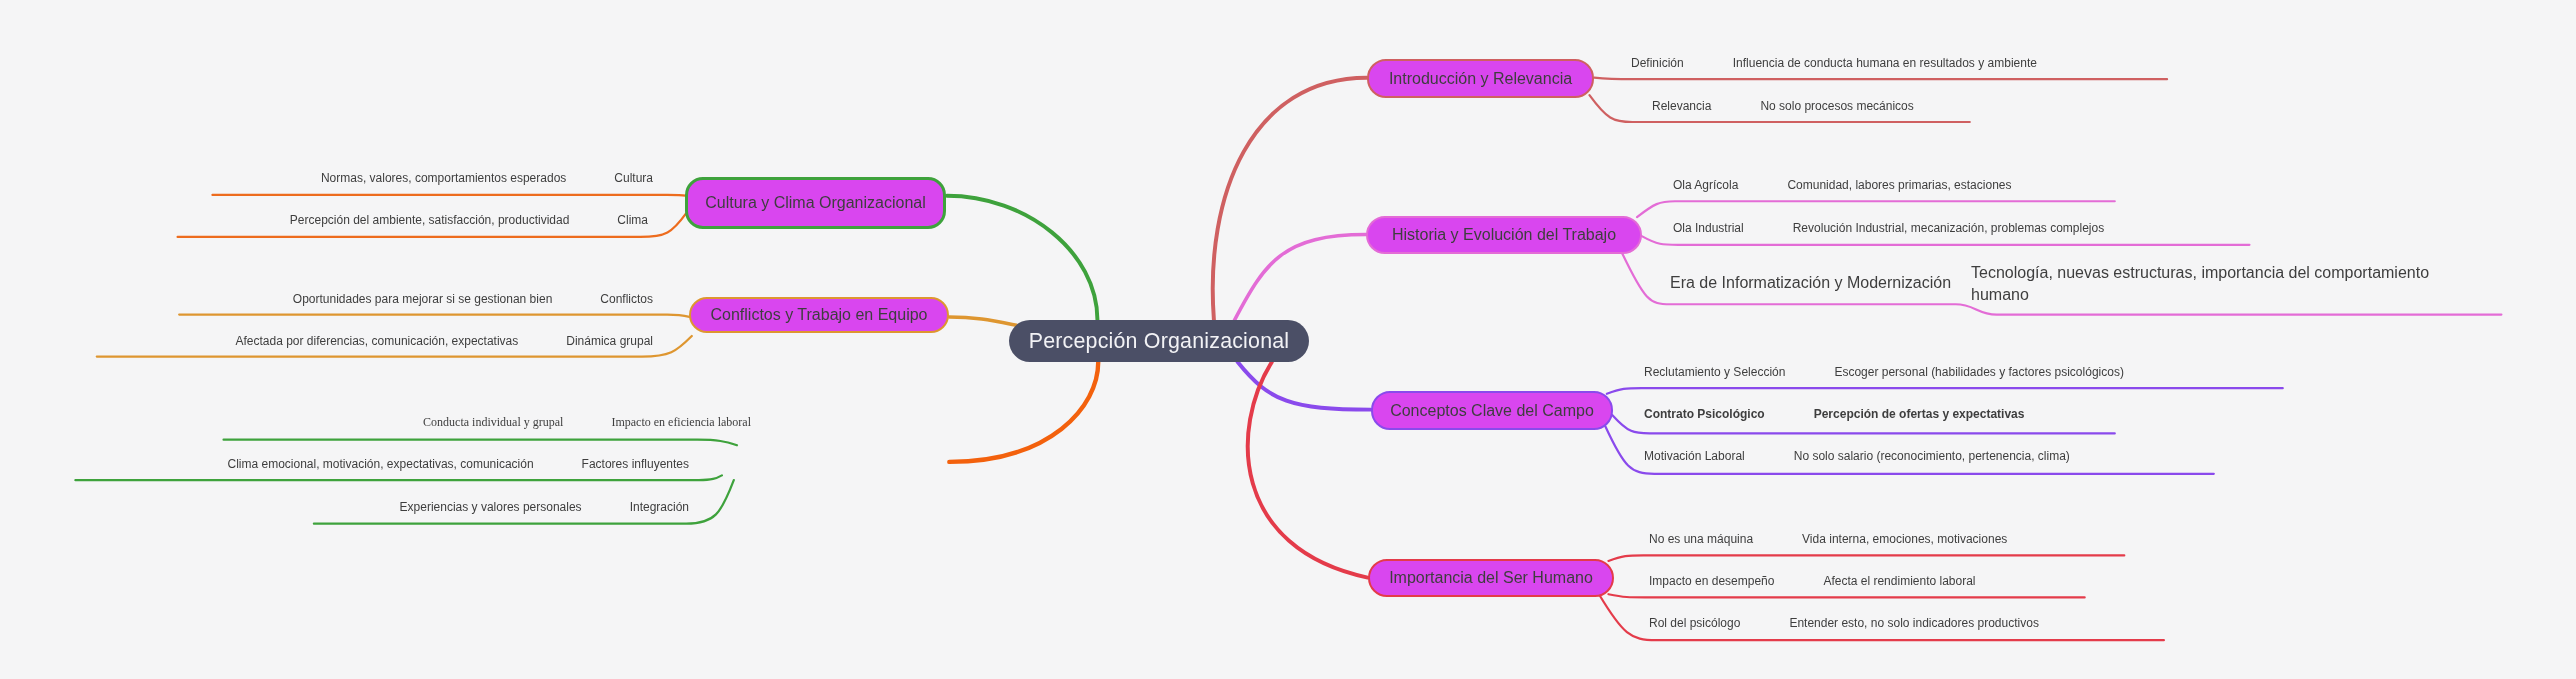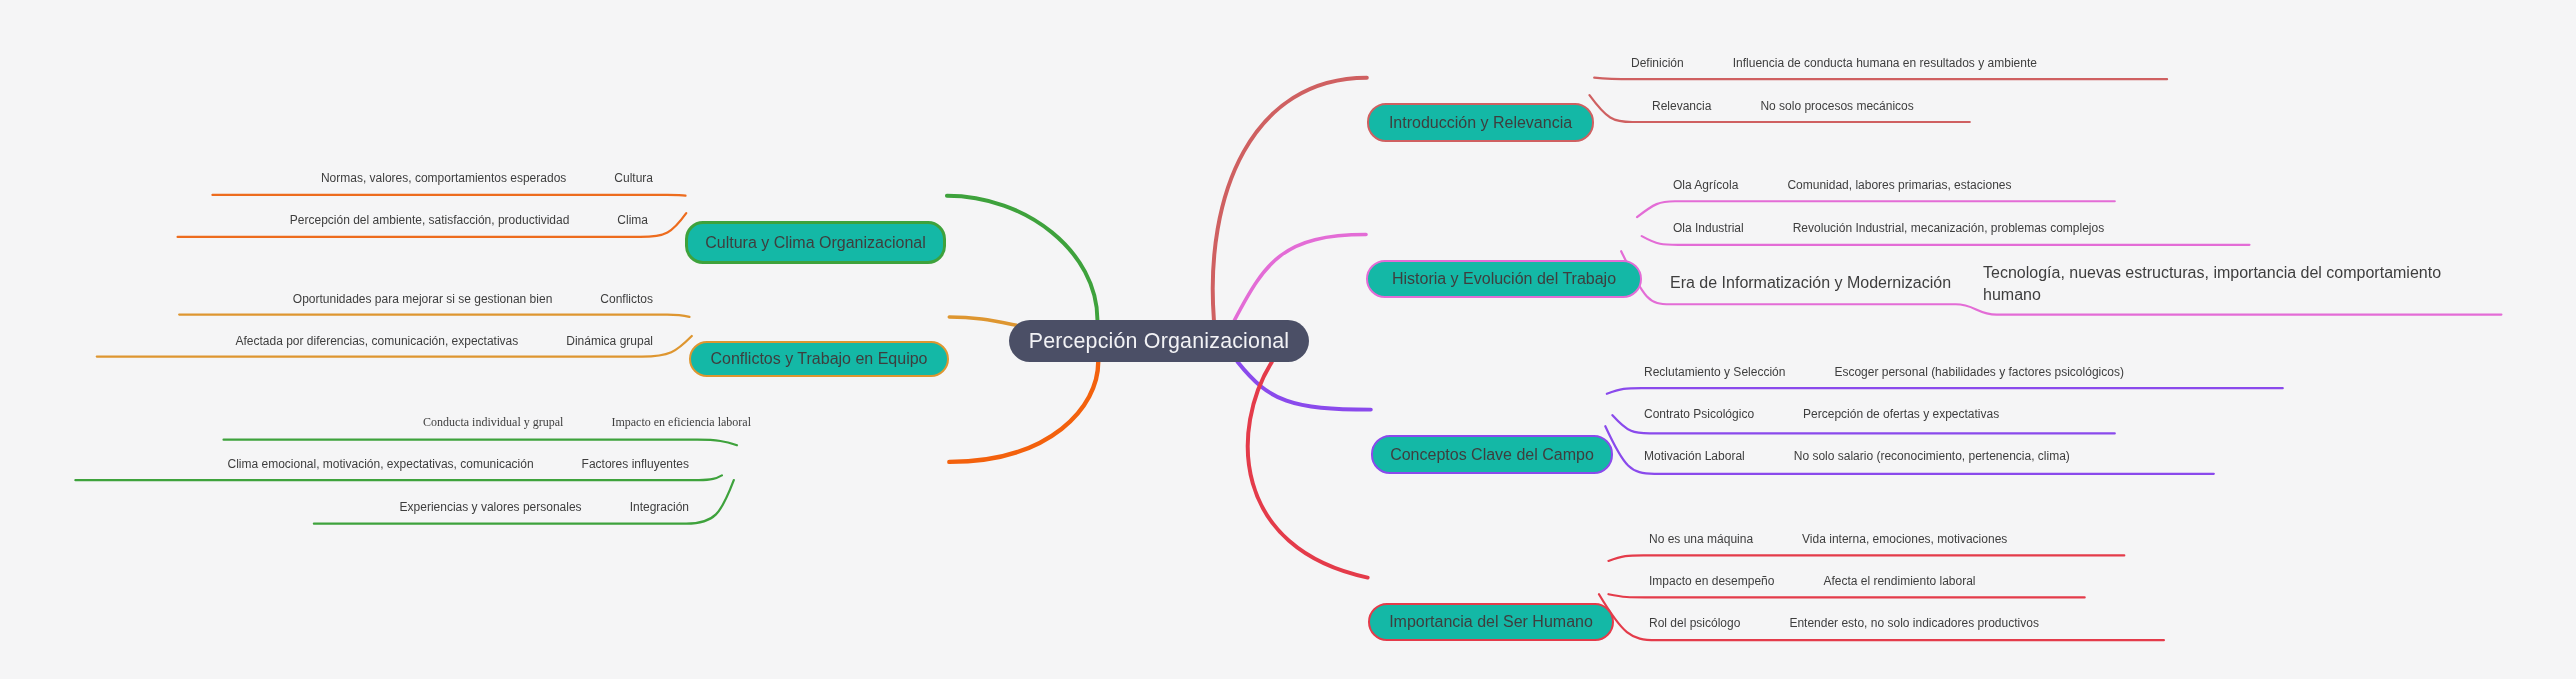--- a/index.html
+++ b/index.html
@@ -4,35 +4,35 @@
 <style>
   html,body{margin:0;padding:0;background:#f5f5f6;}
   .canvas{
     position:relative;width:2576px;height:679px;background:#f5f5f6;overflow:hidden;
     font-family:"Liberation Sans","DejaVu Sans",sans-serif;color:#3e3e3e;
   }
   .links{position:absolute;left:0;top:0;width:2576px;height:679px;}
   .links path{fill:none;stroke-linecap:round;}
   .node{
     position:absolute;display:flex;align-items:center;justify-content:center;
-    background:#14b8a6;border-style:solid;white-space:nowrap;
-    font-size:16px;box-sizing:border-box;z-index:2;margin-top:44px;
+    background:#d946ef;border-style:solid;white-space:nowrap;
+    font-size:16px;box-sizing:border-box;z-index:2;
   }
   .root-node{
     position:absolute;display:flex;align-items:center;justify-content:center;
     border-radius:21.4px;font-size:21.4px;white-space:nowrap;z-index:3;letter-spacing:0.2px;
   }
   .leaf{
     position:absolute;display:flex;align-items:center;height:22px;line-height:22px;
     font-size:12px;white-space:nowrap;z-index:2;
   }
   .leaf.right{gap:49px;}
   .leaf.left{gap:48px;}
   .leaf .txt{display:block;}
-  .leaf-wrap{position:absolute;display:flex;align-items:flex-start;gap:32px;font-size:16px;z-index:2;}
+  .leaf-wrap{position:absolute;display:flex;align-items:flex-start;gap:20px;font-size:16px;z-index:2;}
   .leaf-wrap .lbl{line-height:22px;margin-top:10.3px;white-space:nowrap;}
   .leaf-wrap .desc{line-height:22px;width:475px;white-space:normal;}
 </style>
 </head>
 <body>
 
 <div class="canvas">
 
   <svg class="links" viewBox="0 0 3251 857" xmlns="http://www.w3.org/2000/svg">
 
@@ -67,21 +67,21 @@
 
     <path stroke-width="2.8" d="M2030,708 C2048,701 2054,701 2074,701 L2681,701" stroke="#E43B4A"></path>
     <path stroke-width="2.8" d="M2030,750 C2050,754 2056,754 2076,754 L2631,754" stroke="#E43B4A"></path>
     <path stroke-width="2.8" d="M2018,750 C2048,800 2058,808 2090,808 L2731,808" stroke="#E43B4A"></path>
   </svg>
 
   <div class="root-node" style="left: 1009px; top: 320px; width: 300px; height: 42px; background: rgb(75, 79, 102);">
     <span style="color: rgb(242, 242, 245);">Percepción Organizacional</span>
   </div>
 
-  <div class="node" style="left: 685px; top: 177px; width: 261px; height: 43px; border-width: 3.2px; border-radius: 18px; border-color: rgb(62, 162, 60);">
+  <div class="node" style="left: 685px; top: 177px; width: 261px; height: 52px; border-width: 3.2px; border-radius: 18px; border-color: rgb(62, 162, 60);">
     <span>Cultura y Clima Organizacional</span>
   </div>
   <div class="node" style="left: 689px; top: 297px; width: 260px; height: 36px; border-width: 2.8px; border-radius: 20px; border-color: rgb(222, 150, 48);">
     <span>Conflictos y Trabajo en Equipo</span>
   </div>
 
   <div class="node" style="left: 1367px; top: 59px; width: 227px; height: 39px; border-width: 2.8px; border-radius: 19px; border-color: rgb(207, 96, 97);">
     <span>Introducción y Relevancia</span>
   </div>
   <div class="node" style="left: 1366px; top: 216px; width: 276px; height: 38px; border-width: 2.8px; border-radius: 19px; border-color: rgb(227, 108, 214);">
@@ -140,21 +140,21 @@
     <span class="txt">Revolución Industrial, mecanización, problemas complejos</span>
   </div>
   <div class="leaf-wrap" style="left:1670px;top:262px;">
     <span class="lbl">Era de Informatización y Modernización</span>
     <div class="desc">Tecnología, nuevas estructuras, importancia del comportamiento humano</div>
   </div>
   <div class="leaf right" style="left:1644px;top:361px;">
     <span class="txt">Reclutamiento y Selección</span>
     <span class="txt">Escoger personal (habilidades y factores psicológicos)</span>
   </div>
-  <div class="leaf right" style="left:1644px;top:403px;">
+  <div class="leaf right" style="left:1644px;top:403px;font-weight:bold;">
     <span class="txt">Contrato Psicológico</span>
     <span class="txt">Percepción de ofertas y expectativas</span>
   </div>
   <div class="leaf right" style="left:1644px;top:445px;">
     <span class="txt">Motivación Laboral</span>
     <span class="txt">No solo salario (reconocimiento, pertenencia, clima)</span>
   </div>
   <div class="leaf right" style="left:1649px;top:528px;">
     <span class="txt">No es una máquina</span>
     <span class="txt">Vida interna, emociones, motivaciones</span>

